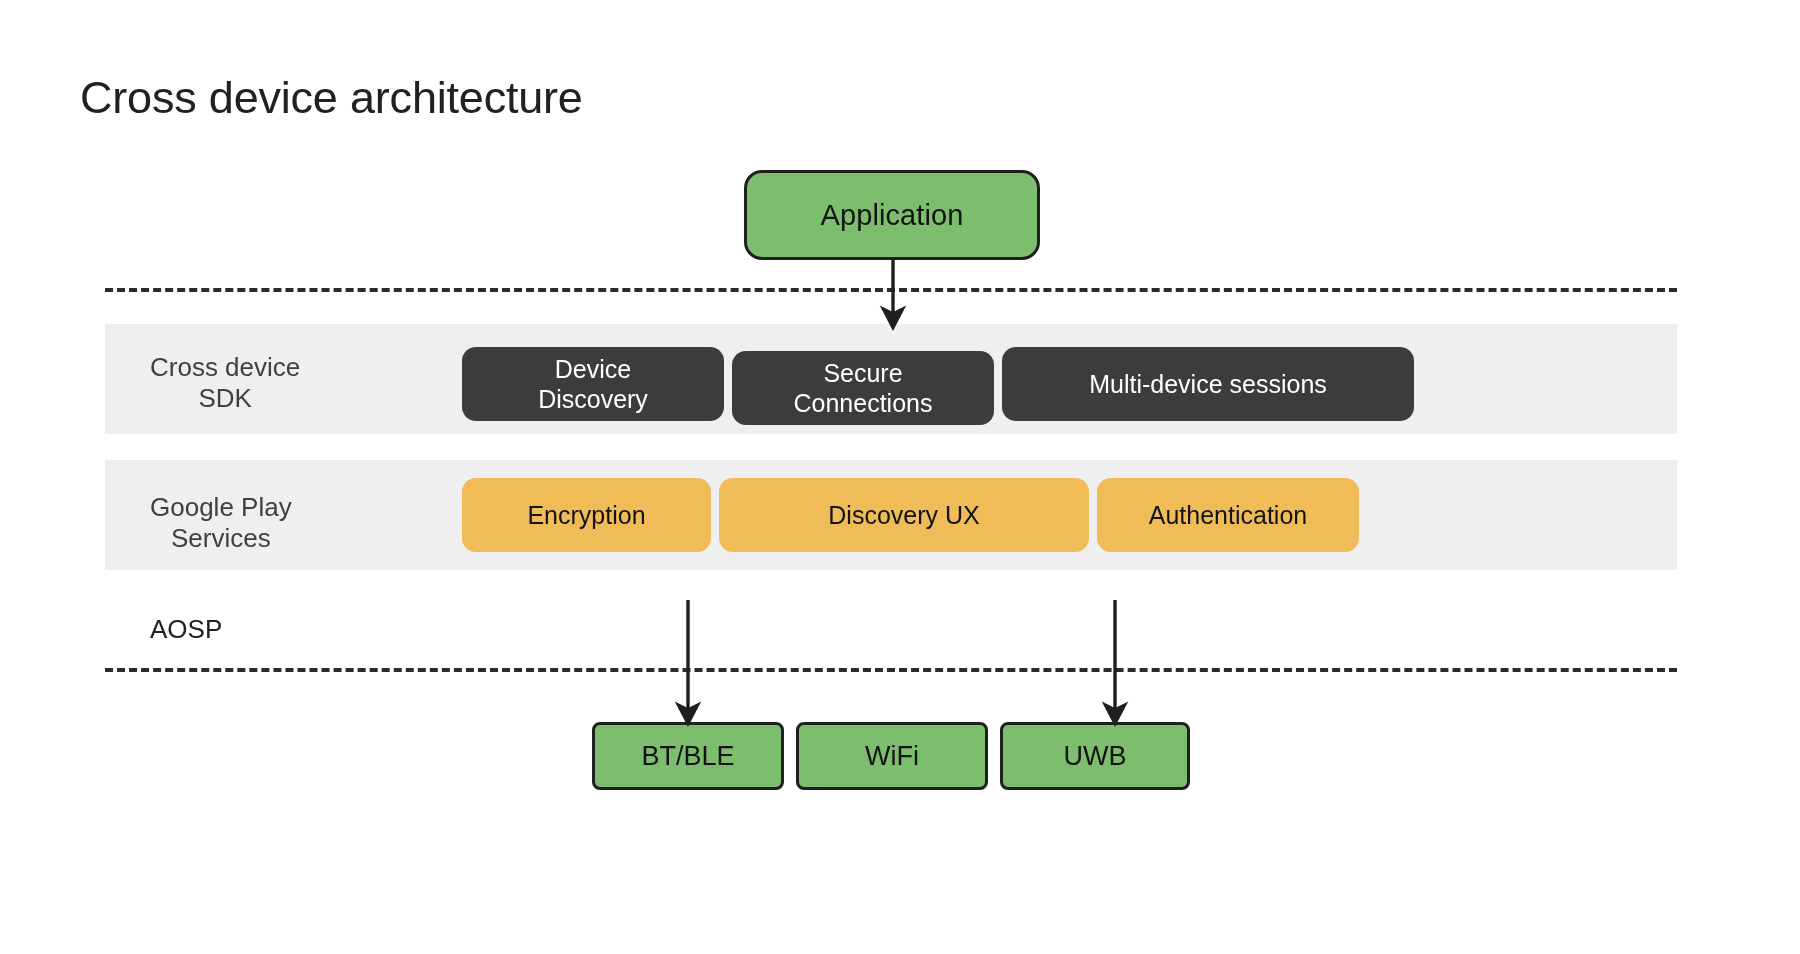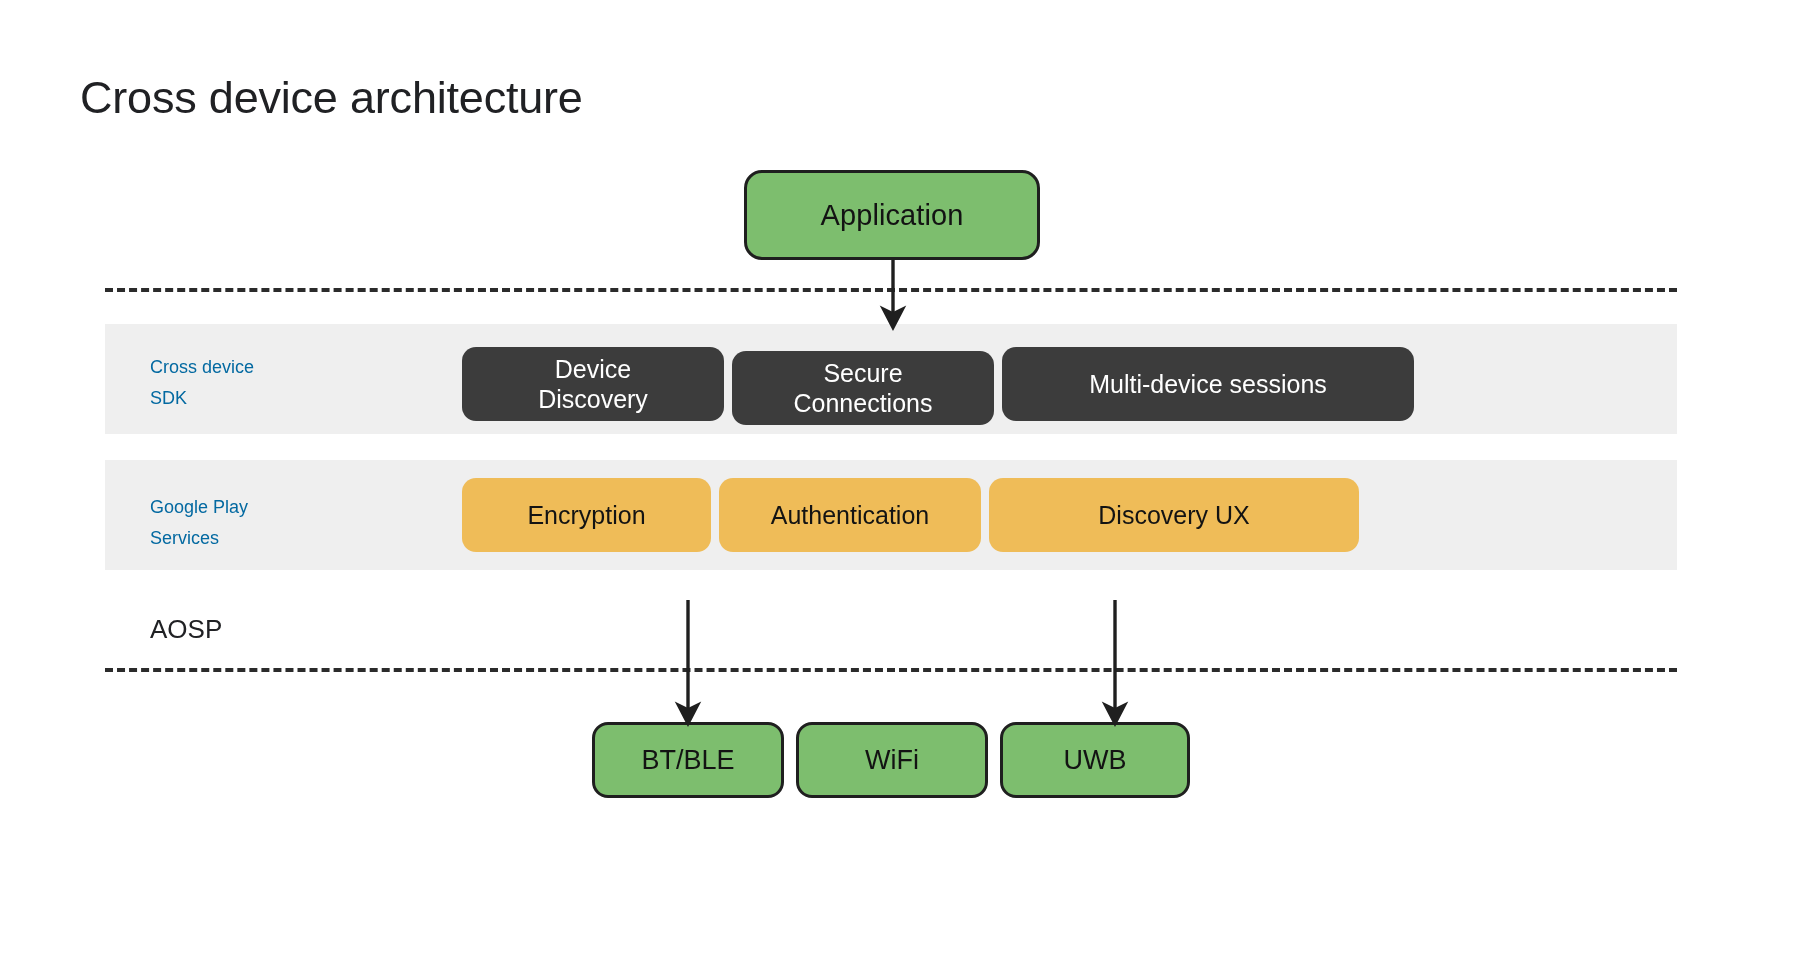--- a/index.html
+++ b/index.html
@@ -72,24 +72,25 @@
     left: 105px;
     width: 1572px;
     background: #efefef;
   }
   .band-sdk { top: 324px; height: 110px; }
   .band-gps { top: 460px; height: 110px; }
 
   .band-label {
     position: absolute;
     left: 150px;
-    font-size: 18px;
+    font-size: 26px;
     line-height: 31px;
-    color: #0369a1;
+    color: #404040;
     white-space: pre-line;
+    text-align: center;
   }
   .label-sdk { top: 352px; }
   .label-gps { top: 492px; }
   .label-aosp {
     position: absolute;
     left: 150px;
     top: 614px;
     font-size: 26px;
     line-height: 31px;
     color: #202124;
@@ -147,22 +148,22 @@
     position: absolute;
     left: 592px;
     top: 722px;
     display: flex;
     align-items: center;
     gap: 12px;
   }
   .radio-node {
     background: #7DBE6E;
     border: 3px solid #1f1f1f;
-    border-radius: 16px;
-    height: 76px;
+    border-radius: 8px;
+    height: 68px;
     display: flex;
     align-items: center;
     justify-content: center;
     box-sizing: border-box;
   }
   .radio-node .node-label {
     font-size: 27px;
     color: #131313;
   }
   .w-r1 { width: 192px; }
@@ -211,25 +212,25 @@
   </div>
 
   <div class="layer-band band-gps"></div>
   <div class="band-label label-gps">Google Play
 Services</div>
 
   <div class="chip-row row-gps">
     <div class="chip chip-amber w-gps-1">
       <span class="chip-label">Encryption</span>
     </div>
+    <div class="chip chip-amber w-gps-3">
+      <span class="chip-label">Discovery UX</span>
+    </div>
     <div class="chip chip-amber w-gps-2">
       <span class="chip-label">Authentication</span>
-    </div>
-    <div class="chip chip-amber w-gps-3">
-      <span class="chip-label">Discovery UX</span>
     </div>
   </div>
 
   <div class="label-aosp">AOSP</div>
 
   <div class="dashed-line dashed-bottom"></div>
 
   <div class="radio-row">
     <div class="radio-node w-r1">
       <span class="node-label">BT/BLE</span>

